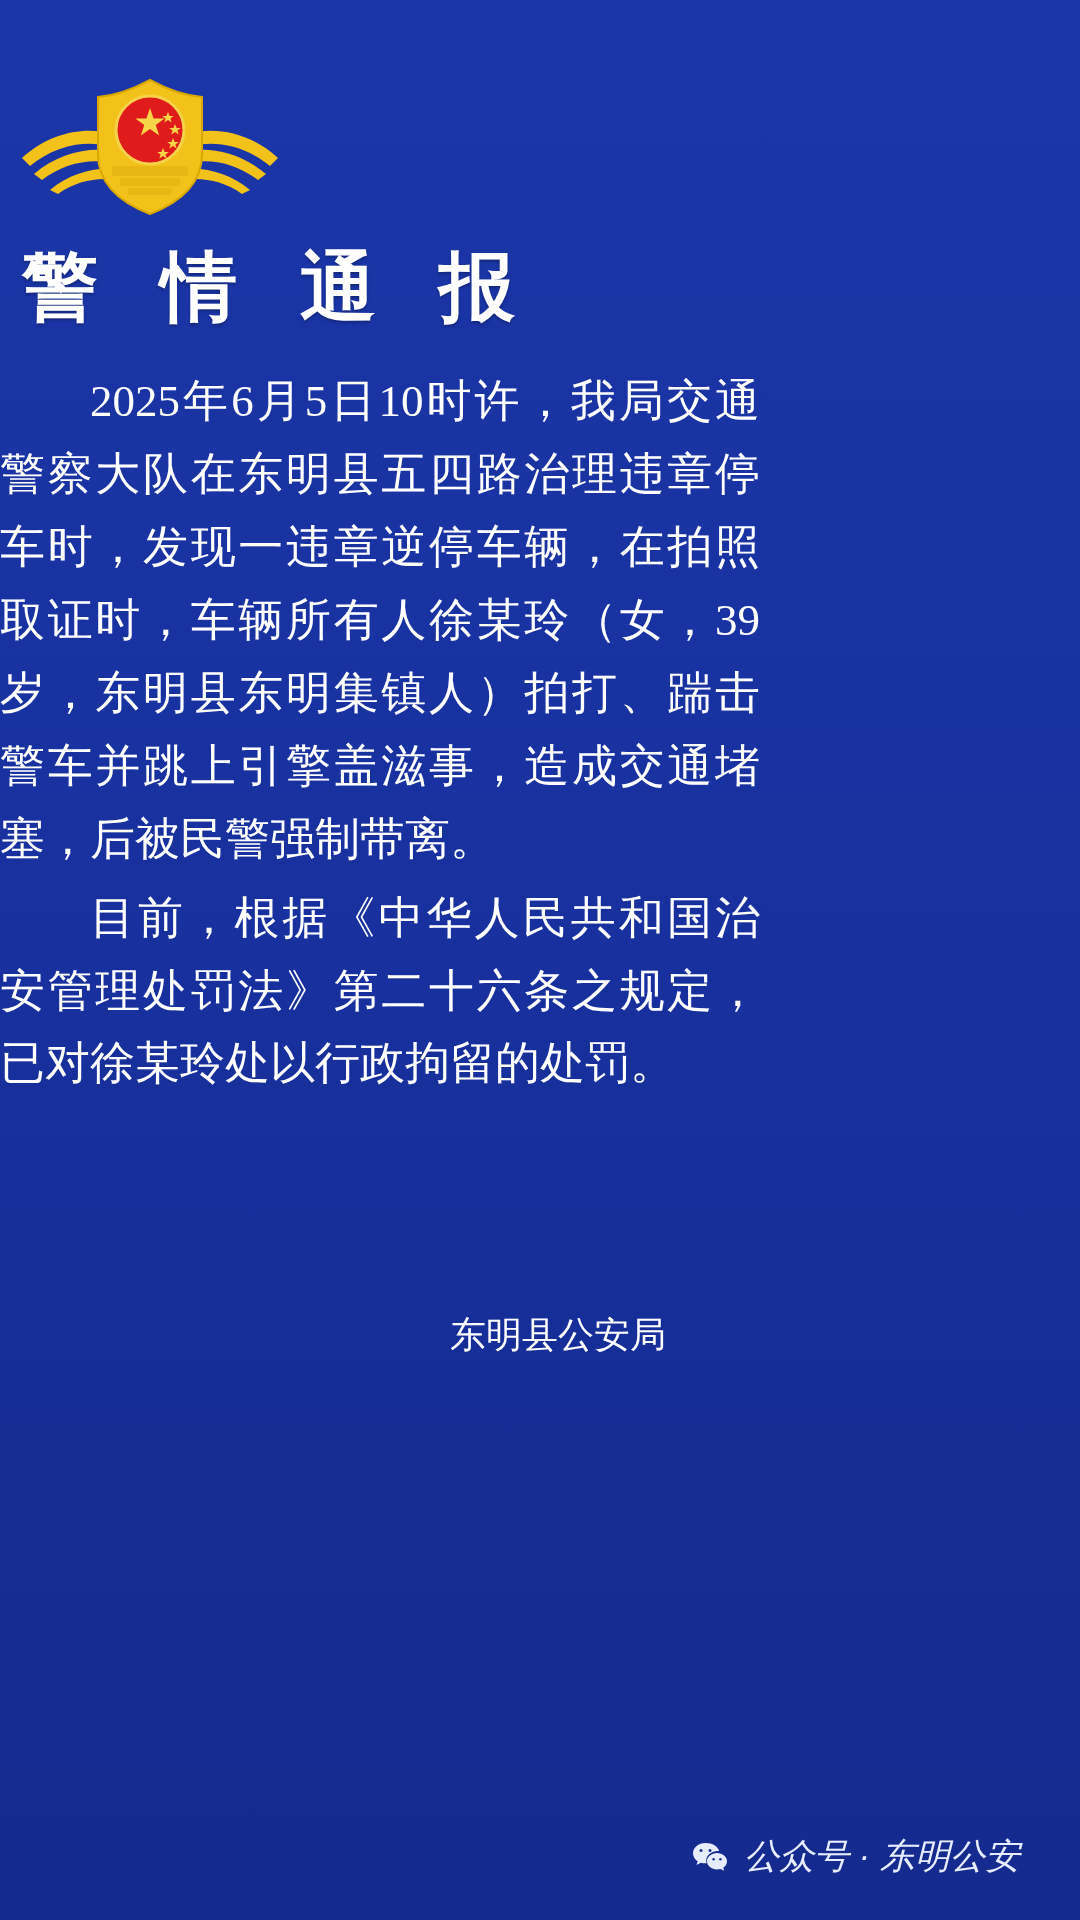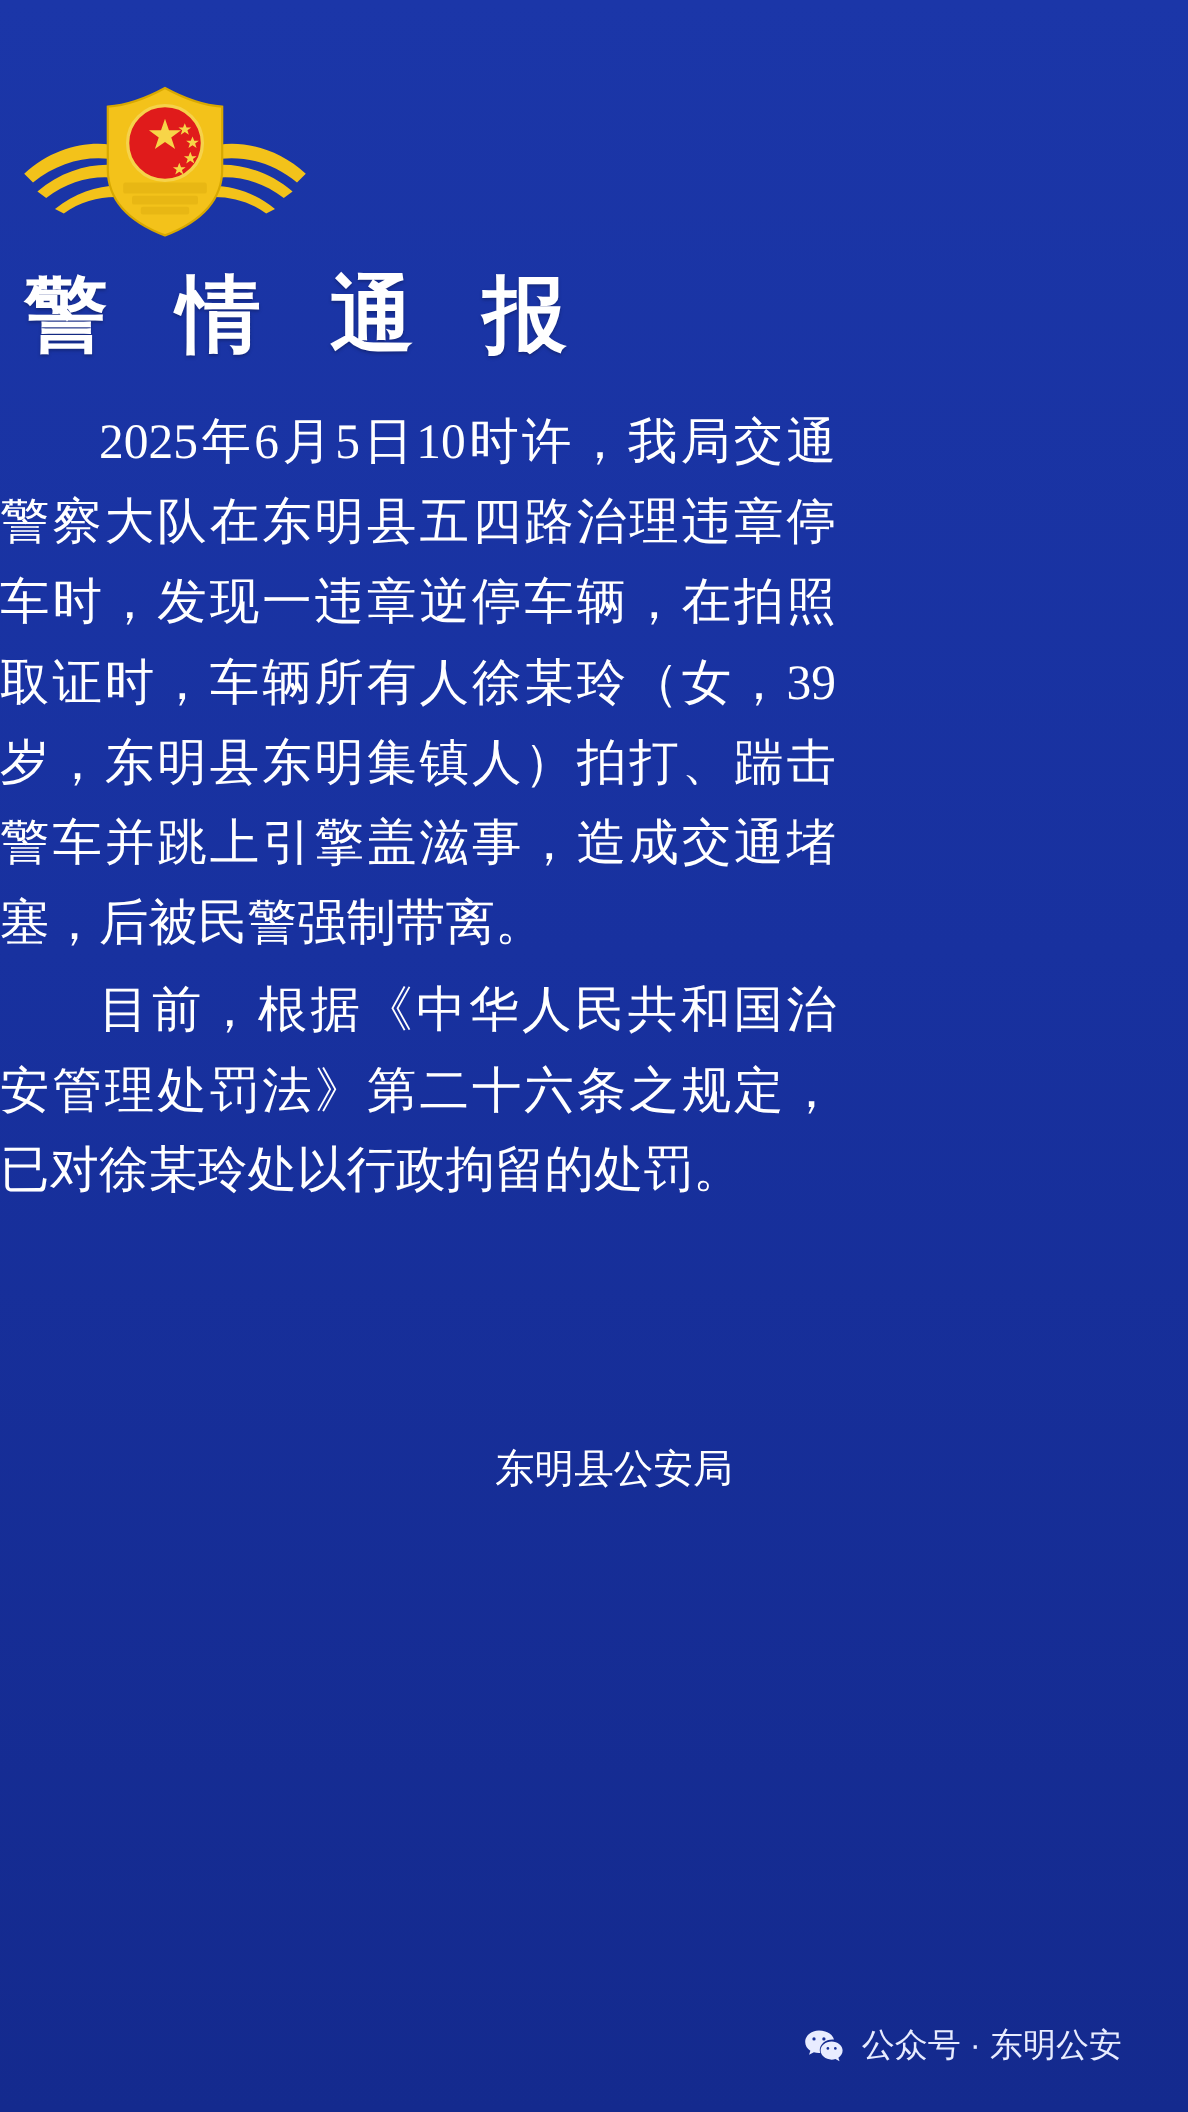--- a/index.html
+++ b/index.html
@@ -74,23 +74,24 @@
   .signature div { white-space: nowrap; }
 
   
   .footer {
     position: absolute;
     right: 60px;
     bottom: 40px;
     display: flex;
     align-items: center;
     gap: 14px;
-    font-size: 30px;
+    font-size: 35px;
     font-family: "Liberation Sans", sans-serif;
     color: #e8ecff;
+    font-style: italic;
   }
   .wechat-icon {
     width: 40px;
     height: 40px;
     display: inline-block;
   }
   .wechat-icon svg { display:block; width:100%; height:100%; }
 </style>
 </head>
 <body>

